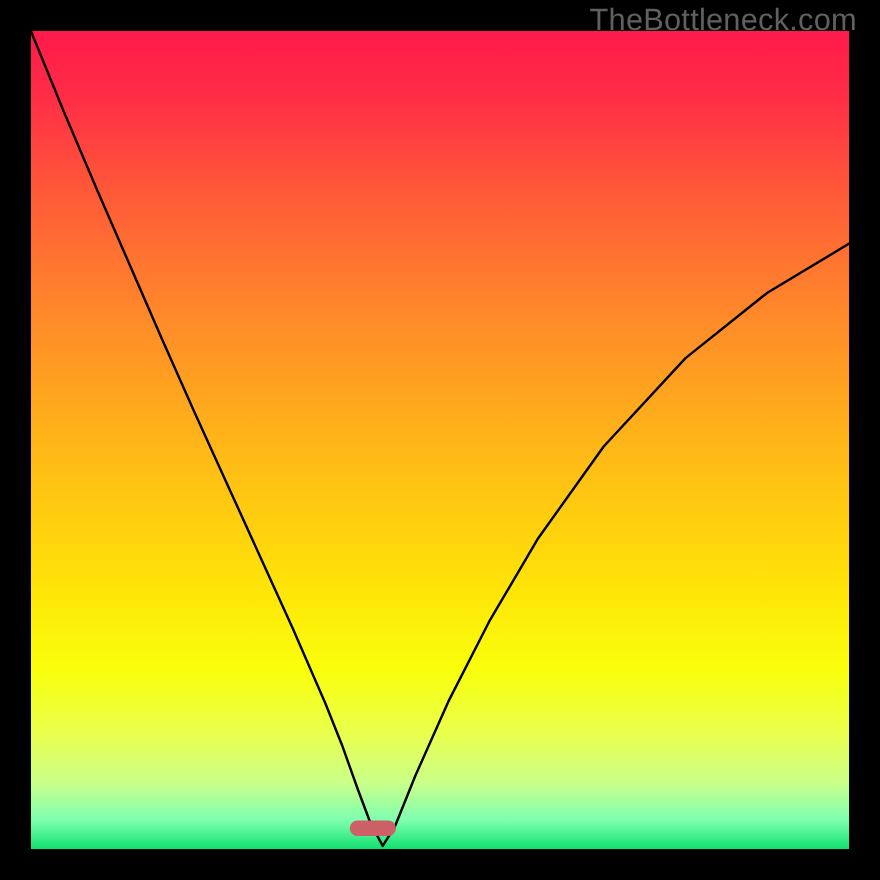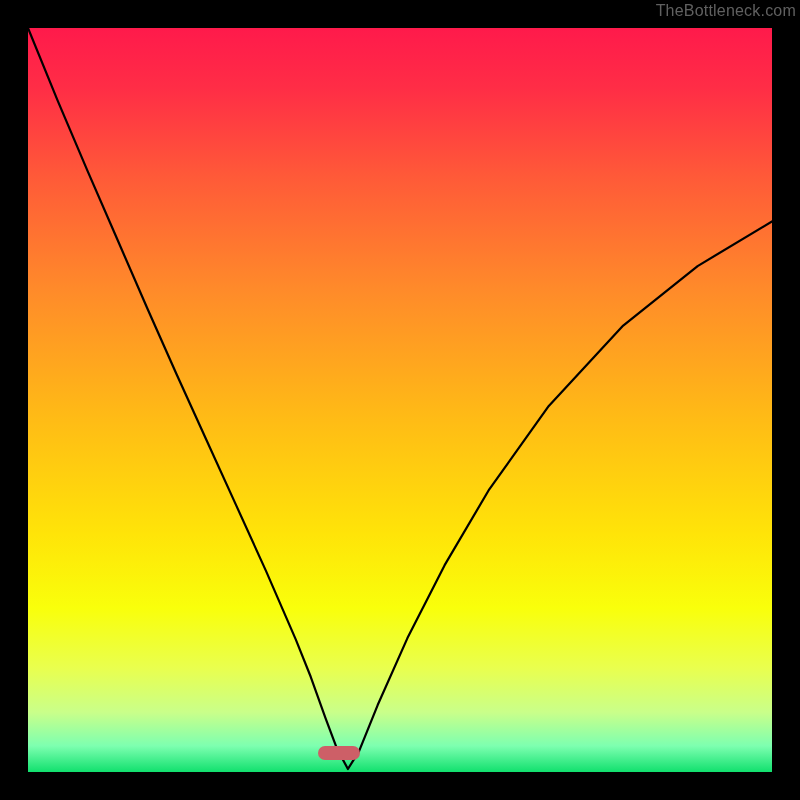--- a/index.html
+++ b/index.html
@@ -12,23 +12,23 @@
     font-family: Arial, Helvetica, sans-serif;
   }
   .stage {
     position: relative;
     width: 800px;
     height: 800px;
   }
   .watermark {
     position: absolute;
     top: 2px;
-    right: 4px;
+    right: 21px;
     color: #606060;
-    font-size: 16px;
+    font-size: 28px;
     font-weight: 400;
     letter-spacing: 0.2px;
     z-index: 5;
   }
   .frame {
     position: absolute;
     left: 28px;
     top: 28px;
     width: 744px;
     height: 744px;

